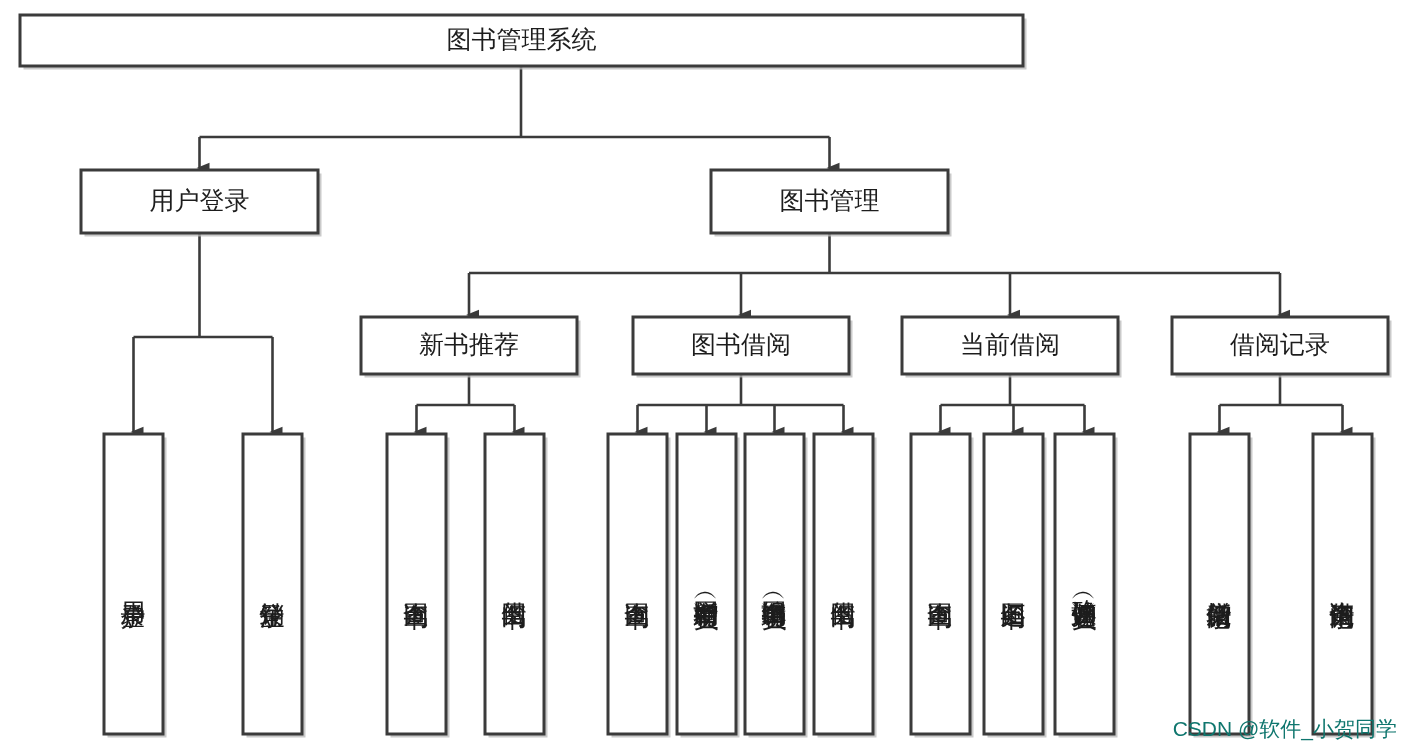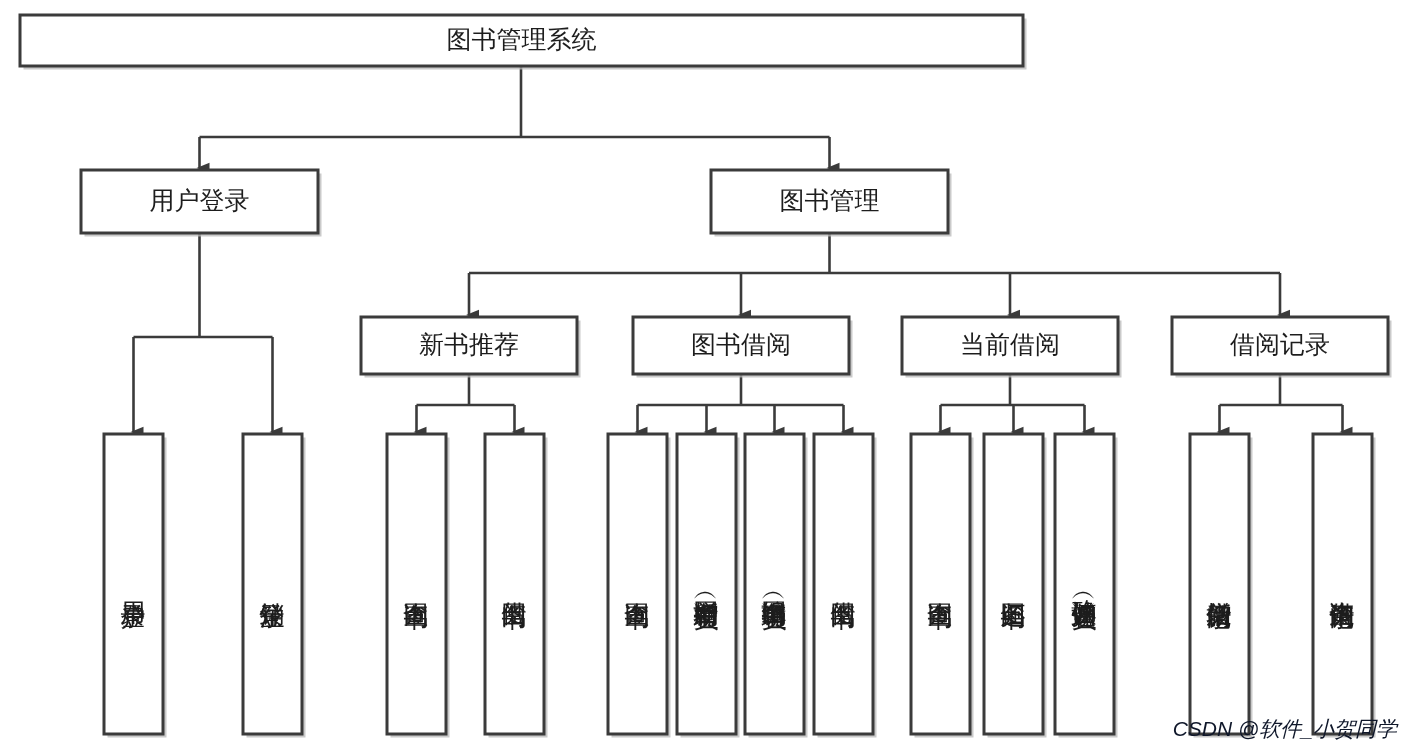--- a/index.html
+++ b/index.html
@@ -65,24 +65,23 @@
     justify-content: center;
     white-space: nowrap;
     pointer-events: none;
   }
   .watermark {
     position: absolute;
     right: 8px;
     bottom: 4px;
     font-family: "Liberation Sans", "DejaVu Sans", sans-serif;
     font-size: 21px;
-    color: #0f172a;
+    color: #0f766e;
     white-space: nowrap;
     pointer-events: none;
-    font-style: italic;
   }
 </style>
 </head>
 <body>
 
 <svg id="diagram" viewBox="0 0 1405 747">
   <defs>
     <marker id="arrow" markerWidth="14" markerHeight="14" refX="6.5" refY="10" orient="auto" markerUnits="userSpaceOnUse">
       <path d="M1.2,0 L11.8,0 L6.5,13 Z" class="arrow-head"></path>
     </marker>

